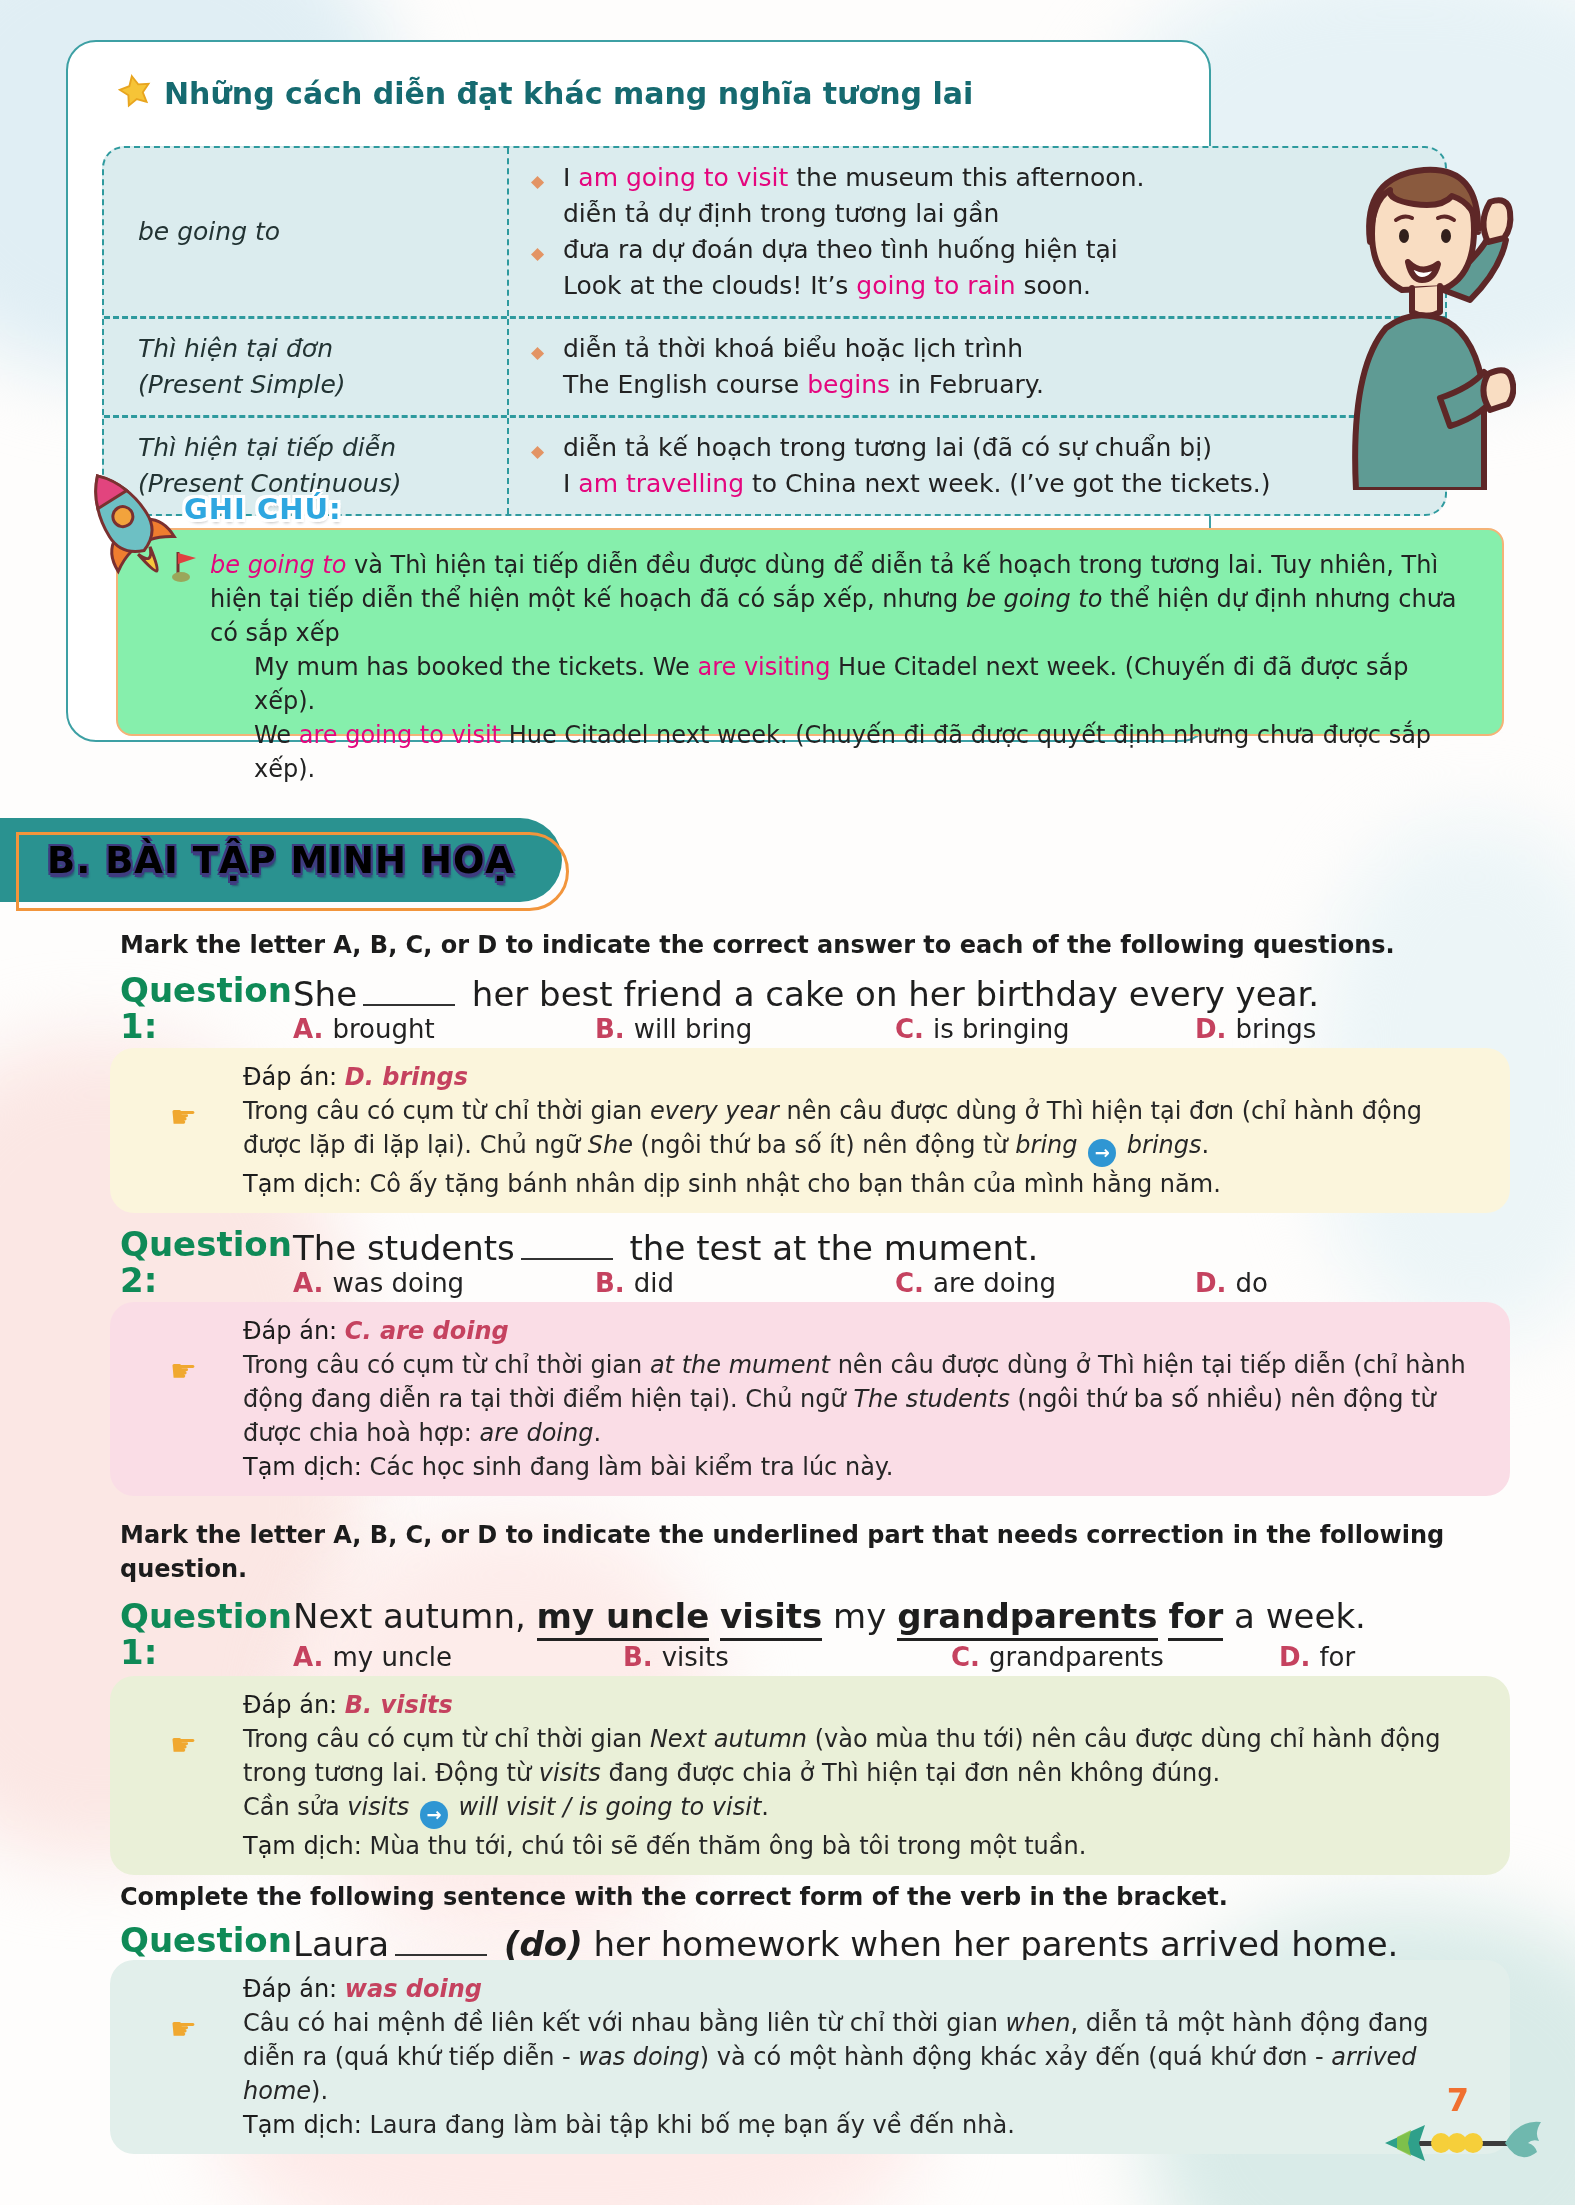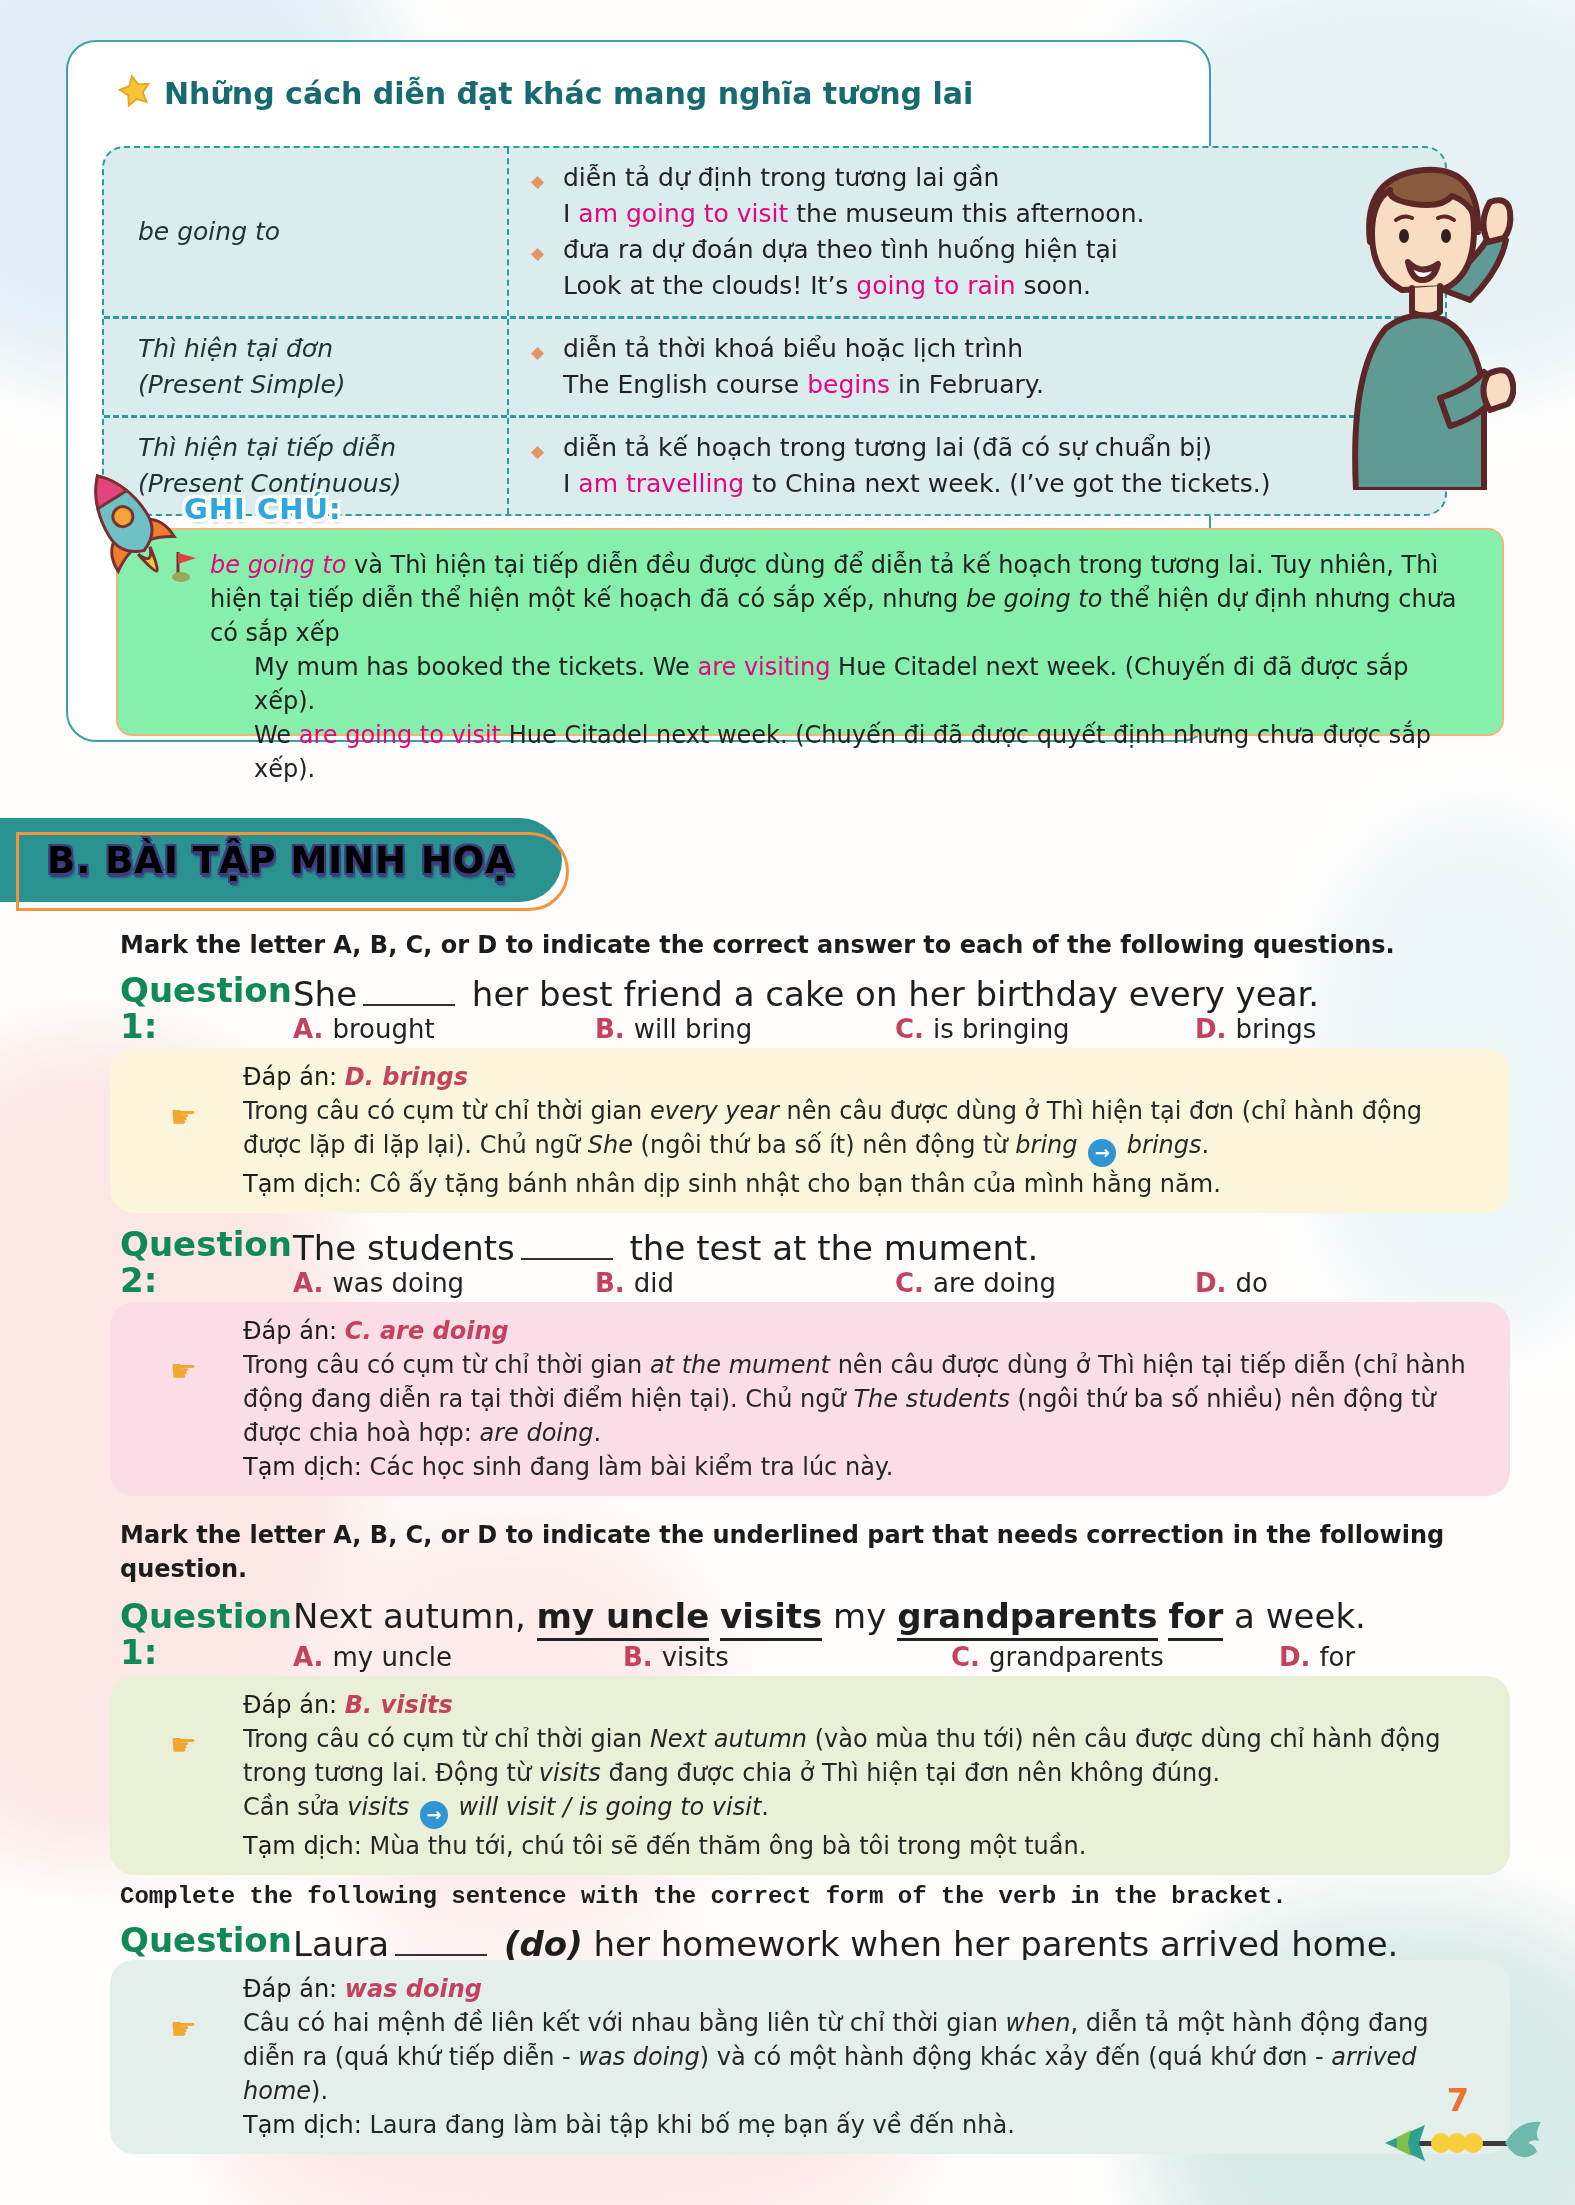--- a/index.html
+++ b/index.html
@@ -121,22 +121,22 @@
 
     <div class="gtable">
       <div class="trow">
         <div class="tcell-term">
           <span>be going to</span>
         </div>
         <div class="tcell-pts">
           <div class="point">
             <span class="bullet">◆</span>
             <div class="pcontent">
+              <div><span class="seg">I </span><span class="seg seg-m">am going to visit</span><span class="seg"> the museum this afternoon.</span></div>
               <div>diễn tả dự định trong tương lai gần</div>
-              <div><span class="seg">I </span><span class="seg seg-m">am going to visit</span><span class="seg"> the museum this afternoon.</span></div>
             </div>
           </div>
           <div class="point">
             <span class="bullet">◆</span>
             <div class="pcontent">
               <div>đưa ra dự đoán dựa theo tình huống hiện tại</div>
               <div><span class="seg">Look at the clouds! It’s </span><span class="seg seg-m">going to rain</span><span class="seg"> soon.</span></div>
             </div>
           </div>
         </div>
@@ -278,21 +278,21 @@
   </div>
 
   <div class="abox green" style="top:1676px;">
     <span class="finger">☛</span>
     <div><span class="bold">Đáp án:</span> <span class="ans">B. visits</span></div>
     <div><span class="seg">Trong câu có cụm từ chỉ thời gian </span><span class="seg seg-i">Next autumn</span><span class="seg"> (vào mùa thu tới) nên câu được dùng chỉ hành động trong tương lai. Động từ </span><span class="seg seg-i">visits</span><span class="seg"> đang được chia ở Thì hiện tại đơn nên không đúng.</span></div>
     <div><span class="seg">Cần sửa </span><span class="seg seg-i">visits</span><span class="seg"> </span><span class="seg seg-arrow">→</span><span class="seg"> </span><span class="seg seg-i">will visit / is going to visit</span><span class="seg">.</span></div>
     <div><span class="bold">Tạm dịch:</span> <span>Mùa thu tới, chú tôi sẽ đến thăm ông bà tôi trong một tuần.</span></div>
   </div>
 
-  <div class="inst" style="top:1880px;font-family:Liberation Mono, monospace;">Complete the following sentence with the correct form of the verb in the bracket.</div>
+  <div class="inst" style="top:1880px;">Complete the following sentence with the correct form of the verb in the bracket.</div>
 
   <div class="q-row" style="top:1922px;">
     <span class="q-label">Question 1:</span>
     <div class="q-stem"><span class="seg">Laura</span><span class="seg seg-blank"></span><span class="seg"> </span><span class="seg seg-bi">(do)</span><span class="seg"> her homework when her parents arrived home.</span></div>
   </div>
 
   <div class="abox teal" style="top:1960px;">
     <span class="finger">☛</span>
     <div><span class="bold">Đáp án:</span> <span class="ans">was doing</span></div>
     <div><span class="seg">Câu có hai mệnh đề liên kết với nhau bằng liên từ chỉ thời gian </span><span class="seg seg-i">when</span><span class="seg">, diễn tả một hành động đang diễn ra (quá khứ tiếp diễn - </span><span class="seg seg-i">was doing</span><span class="seg">) và có một hành động khác xảy đến (quá khứ đơn - </span><span class="seg seg-i">arrived home</span><span class="seg">).</span></div>

